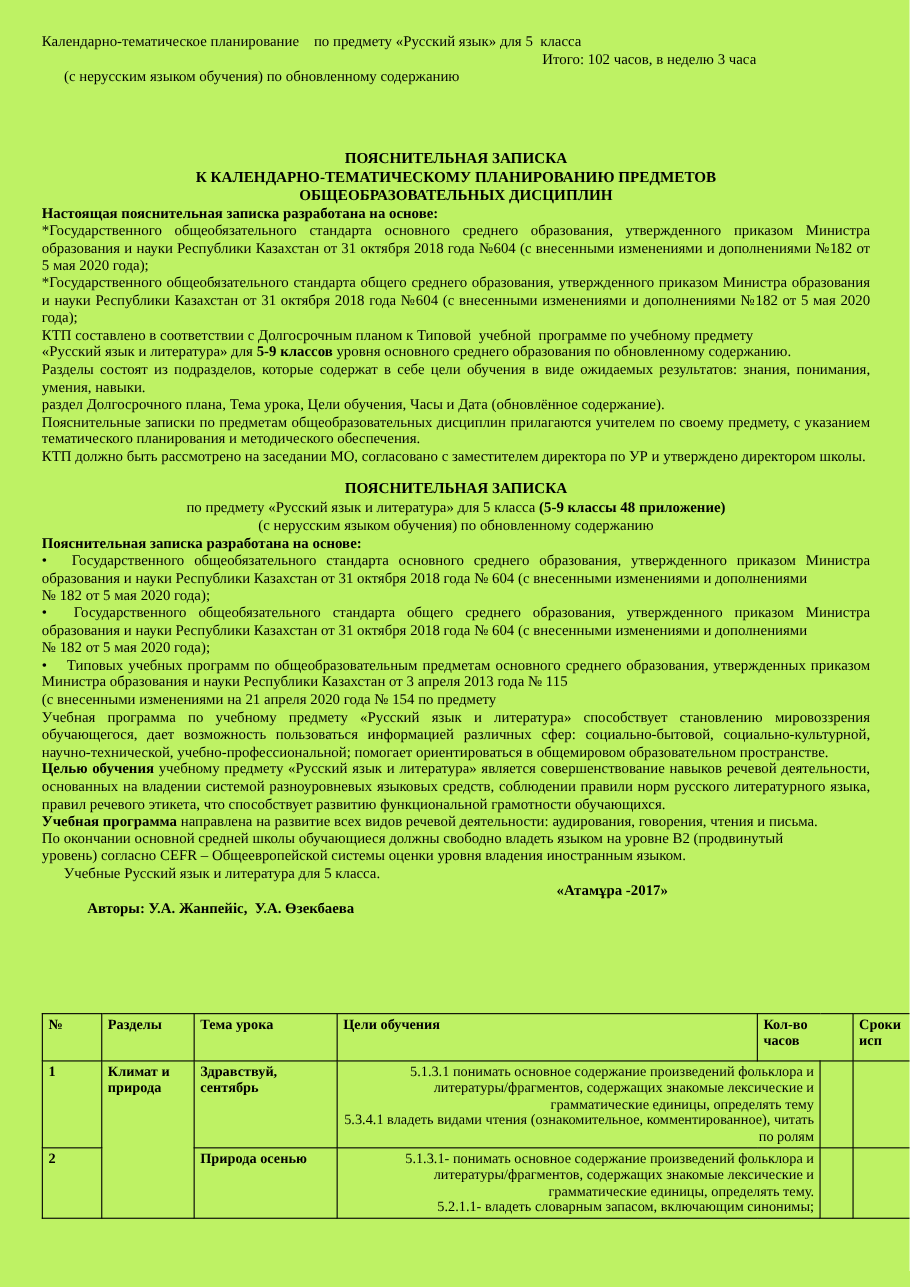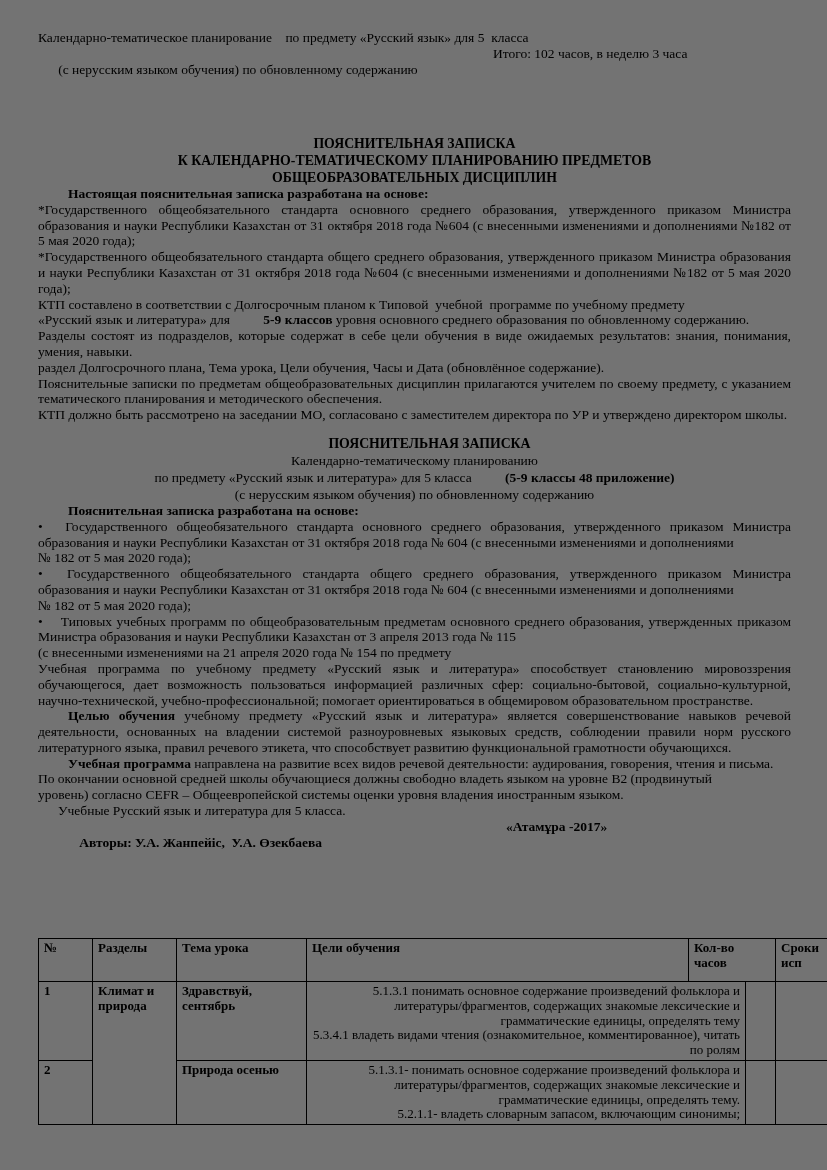--- a/index.html
+++ b/index.html
@@ -1,27 +1,27 @@
 <!DOCTYPE html>
 <html lang="ru"><head>
 <meta charset="utf-8">
 <style>
   * { margin:0; padding:0; box-sizing:border-box; }
   html,body { background:#ffffff; }
   .page {
     width:827px; height:1170px; overflow:hidden; position:relative;
-    background:#737373; color:#000000;
+    background:#bef264; color:#000000;
     font-family:"Liberation Serif","DejaVu Serif",serif;
     font-size:13.5px; line-height:15.8px;
     padding:30px 36px 0 38px;
   }
   .para { white-space:pre-wrap; min-height:15.8px; }
   .justify { text-align:justify; }
   .center { text-align:center; }
-  .bold, .b { font-weight:700;margin-left:30px; }
+  .bold, .b { font-weight:700; }
   .indent { padding-left:20px; }
 
   .hdr-line { white-space:pre-wrap; position:relative; }
   .right-abs { position:absolute; left:455px; top:0; white-space:pre; }
 
   .s1-title { margin-top:26px; }
   .s1-title .title-line { text-align:center; font-weight:700; font-size:13.8px; line-height:17px; }
 
   .s2-heading { margin-top:12px; }
   .s2-heading .para { text-align:center; line-height:17px; }
@@ -69,21 +69,20 @@
         <div class="para justify"><span>Разделы состоят из подразделов, которые содержат в себе цели обучения в виде ожидаемых результатов: знания, понимания, умения, навыки.</span></div>
         <div class="para"><span>раздел Долгосрочного плана, Тема урока, Цели обучения, Часы и Дата (обновлённое содержание).</span></div>
         <div class="para justify"><span>Пояснительные записки по предметам общеобразовательных дисциплин прилагаются учителем по своему предмету, с указанием тематического планирования и методического обеспечения.</span></div>
         <div class="para justify"><span>КТП должно быть рассмотрено на заседании МО, согласовано с заместителем директора по УР и утверждено директором школы.</span></div>
       </div>
   </section>
 
   <section>
     <div class="s2-heading">
         <div class="para center"><span class="b">ПОЯСНИТЕЛЬНАЯ ЗАПИСКА</span></div>
-        <div class="para center"><span>Календарно-тематическому планированию</span></div>
         <div class="para center"><span>по предмету «Русский язык и литература» для 5 класса </span><span class="b">(5-9 классы 48 приложение)</span></div>
         <div class="para center"><span>(с нерусским языком обучения) по обновленному содержанию</span></div>
       </div>
     <div>
         <div class="para"><span class="b">Пояснительная записка разработана на основе:</span></div>
         <div class="para justify"><span>•  Государственного общеобязательного стандарта основного среднего образования, утвержденного приказом Министра образования и науки Республики Казахстан от 31 октября 2018 года № 604 (с внесенными изменениями и дополнениями
 № 182 от 5 мая 2020 года);</span></div>
         <div class="para justify"><span>•  Государственного общеобязательного стандарта общего среднего образования, утвержденного приказом Министра образования и науки Республики Казахстан от 31 октября 2018 года № 604 (с внесенными изменениями и дополнениями
 № 182 от 5 мая 2020 года);</span></div>
         <div class="para justify"><span>•  Типовых учебных программ по общеобразовательным предметам основного среднего образования, утвержденных приказом Министра образования и науки Республики Казахстан от 3 апреля 2013 года № 115

